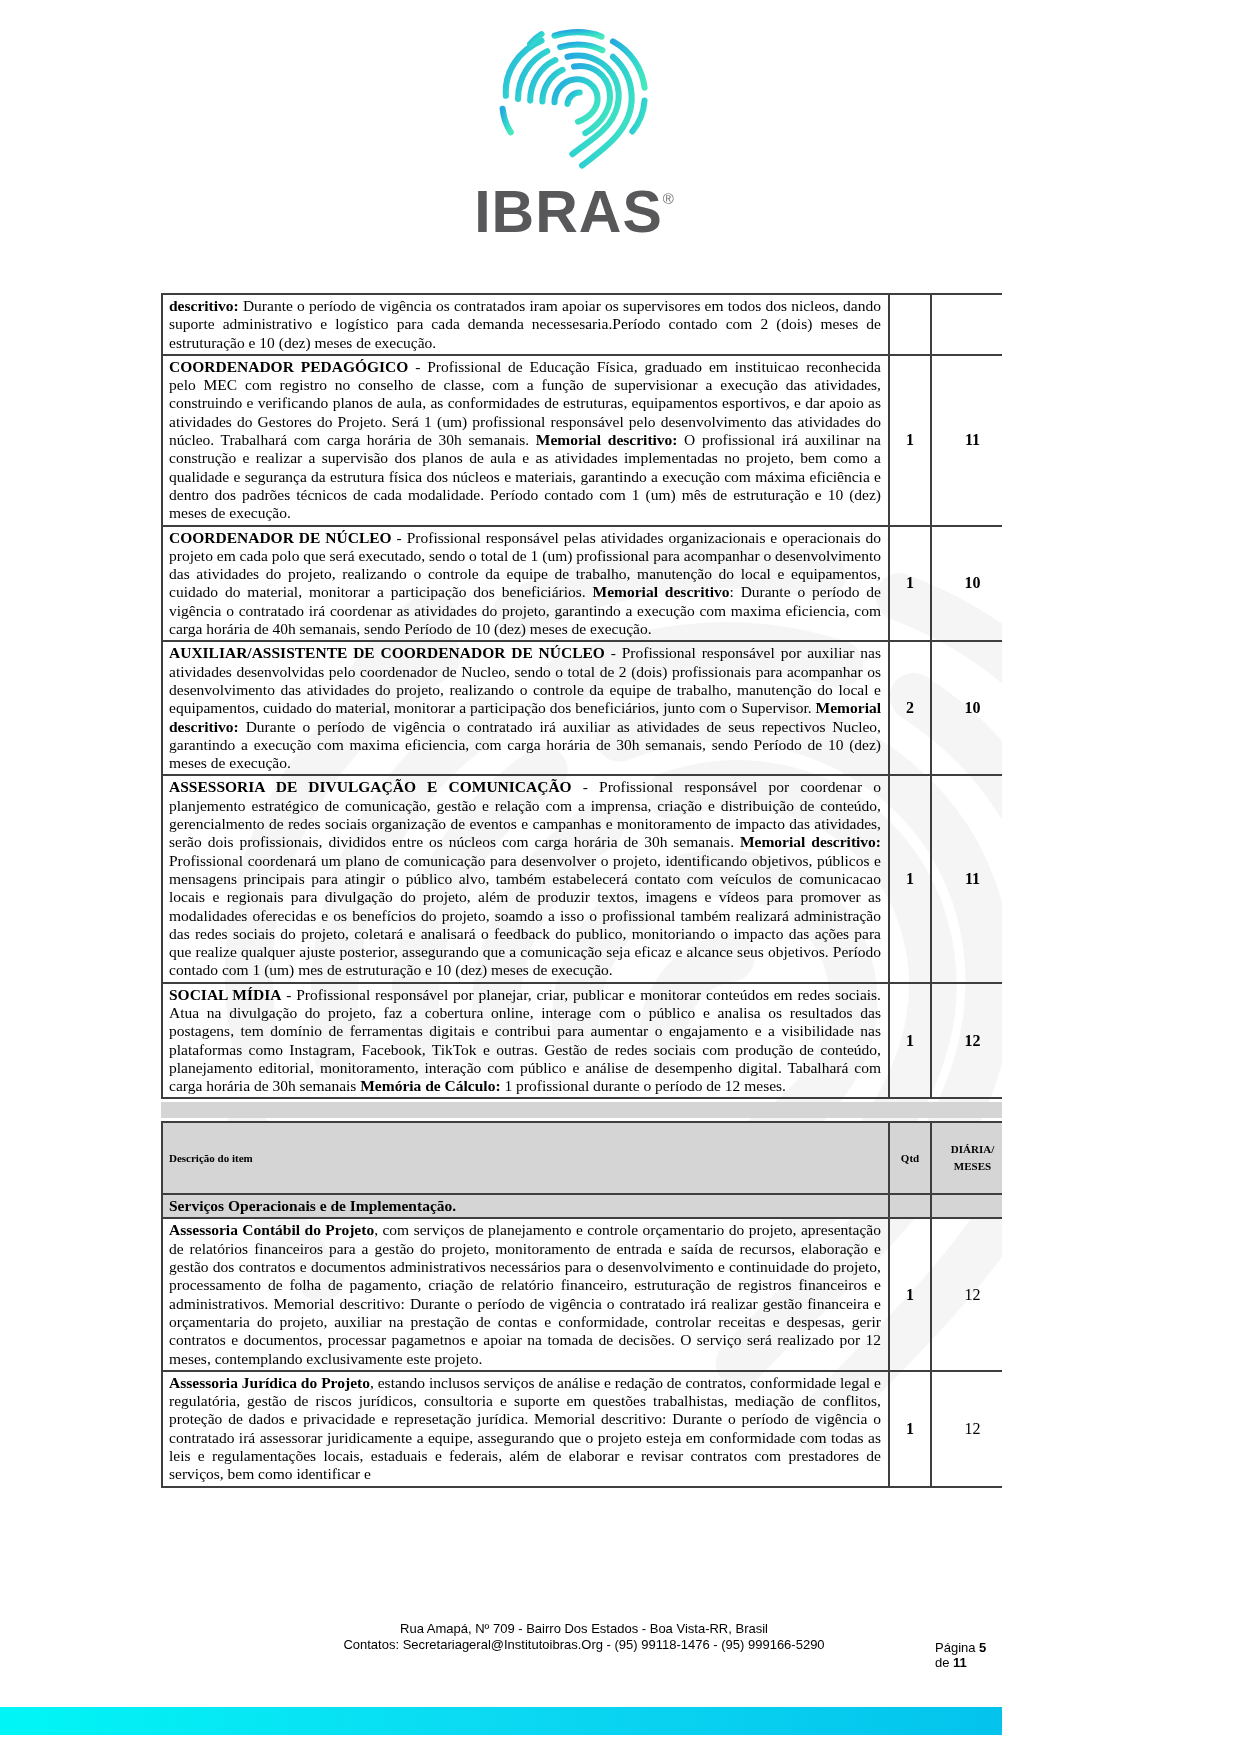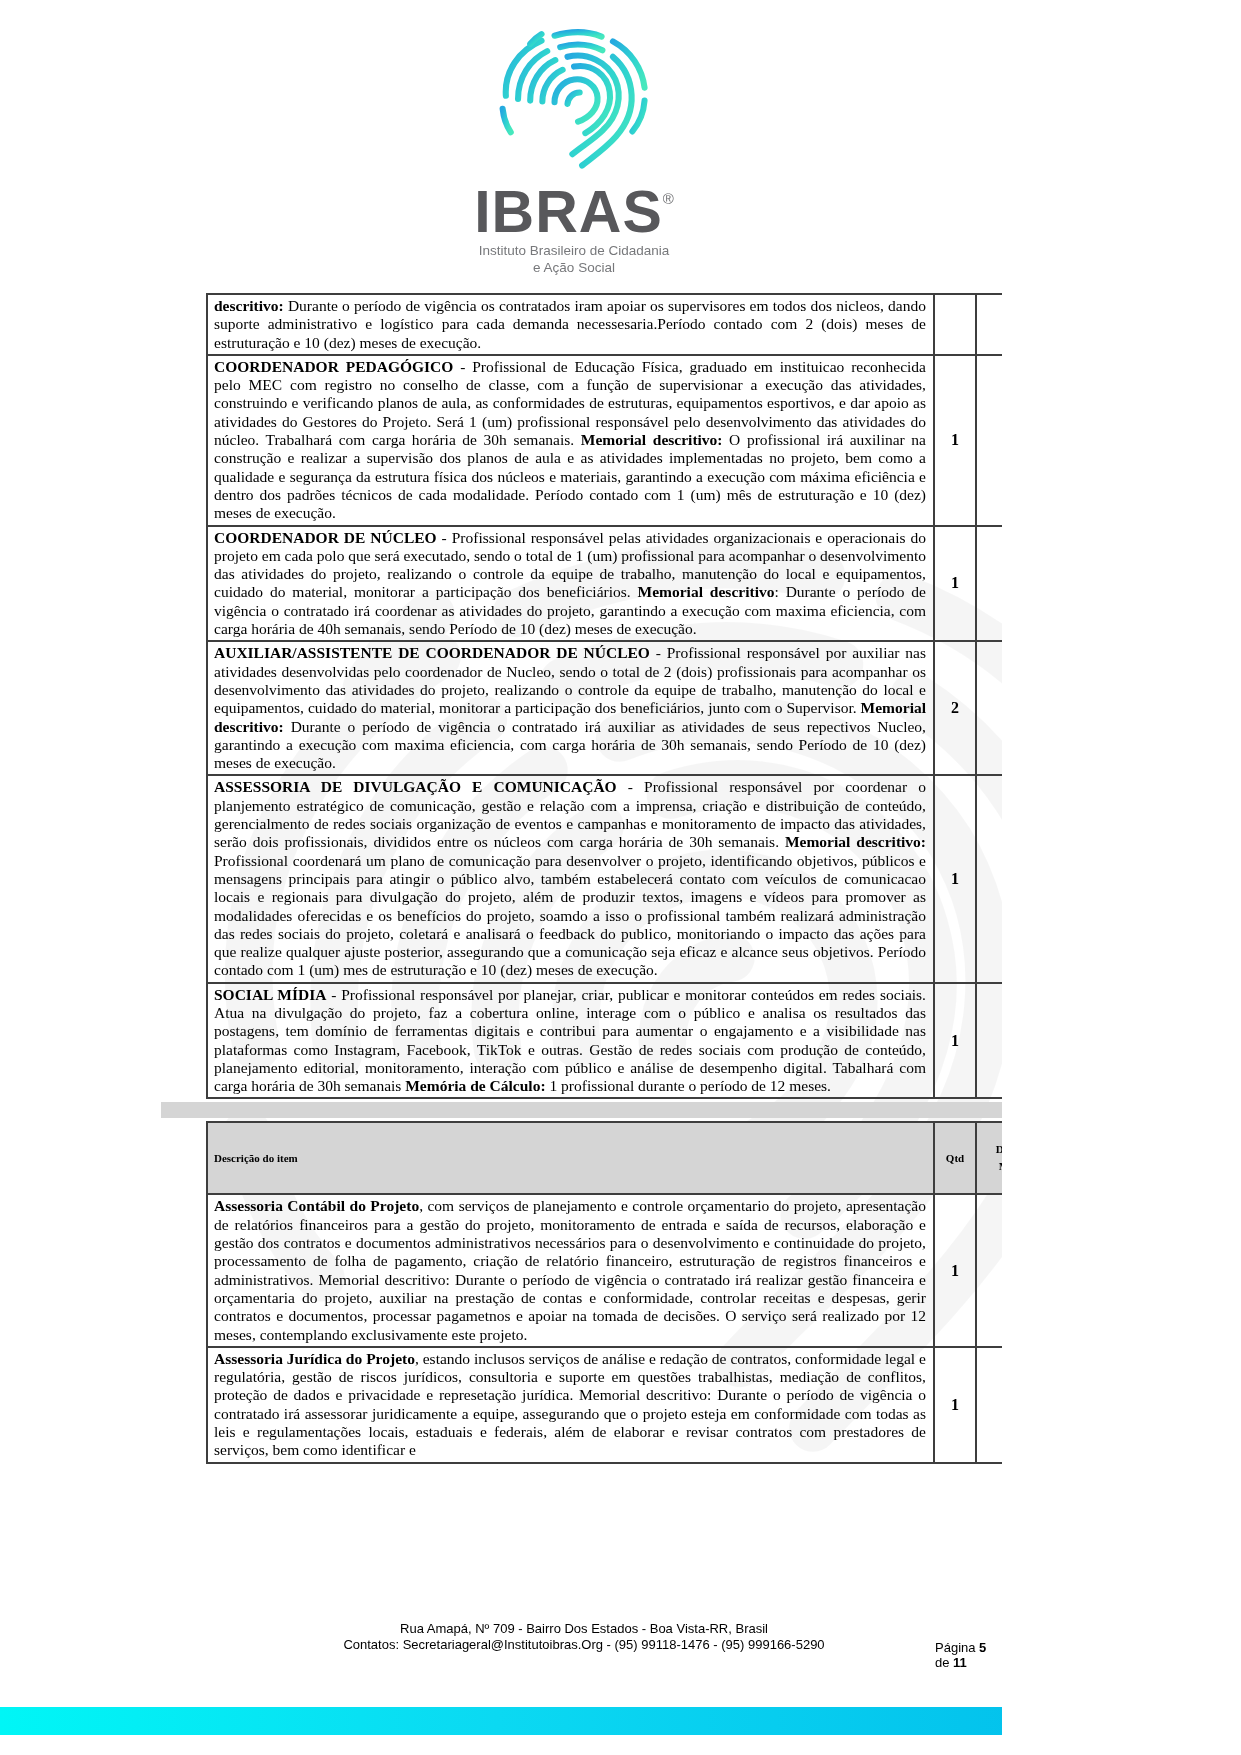--- a/index.html
+++ b/index.html
@@ -12,21 +12,21 @@
   .brand{font-family:"Liberation Sans",sans-serif;font-weight:bold;font-size:59px;line-height:50px;
          color:#58585b;letter-spacing:1px;margin-top:2px;}
   .brand .reg{font-size:15px;font-weight:normal;vertical-align:28px;color:#6d6e71;letter-spacing:0;}
   .subtitle{font-family:"Liberation Sans",sans-serif;font-size:13.5px;line-height:17px;color:#77787b;margin-top:5px;}
 
   
   .watermark{position:absolute;left:170px;top:370px;width:1060px;height:1270px;opacity:0.05;pointer-events:none;}
 
   
   .content{position:absolute;left:161px;top:293px;width:908px;}
-  table.doc{border-collapse:collapse;table-layout:fixed;width:904px;margin-left:45px;}
+  table.doc{border-collapse:collapse;table-layout:fixed;width:904px;}
   table.doc td{border:2px solid #3e3e3e;}
   td.desc{padding:2px 7px 2px 6px;text-align:justify;font-size:15.5px;line-height:18.3px;vertical-align:top;}
   td.num{text-align:center;font-weight:bold;font-size:16px;vertical-align:middle;font-family:"Liberation Serif",serif;}
   td.num-reg{font-weight:normal;}
   .band{height:16px;background:#d5d5d5;margin:3px 0;width:904px;}
   td.hdr{background:#d5d5d5;font-weight:bold;font-size:11px;vertical-align:middle;}
   td.hdr-desc{text-align:left;padding:9px 6px;}
   td.hdr-c{text-align:center;padding:18px 0;}
   .hdr-two{line-height:17px;}
   td.section{background:#d5d5d5;font-weight:bold;font-size:15.5px;padding:2px 6px;}
@@ -74,24 +74,20 @@
 
   <svg class="watermark" viewBox="0 0 200 180" preserveAspectRatio="xMidYMid meet">
     <use href="#fpmark" stroke="#555555" stroke-width="9" transform="rotate(-8 100 90)"></use>
   </svg>
 
   <div class="logo-block">
     <svg class="logo-mark" viewBox="0 0 200 180">
       <use href="#fpmark" stroke="url(#tealgrad)" stroke-width="7.5"></use>
     </svg>
     <div class="brand"><span>IBRAS</span><span class="reg">®</span></div>
-    <div class="subtitle">
-      <div>Instituto Brasileiro de Cidadania</div>
-      <div>e Ação Social</div>
-    </div>
   </div>
 
   <div class="content">
 
     <table class="doc">
       <colgroup>
           <col style="width:727px">
           <col style="width:42px">
           <col style="width:83px">
           <col style="width:52px">
@@ -149,20 +145,26 @@
         <tr>
           <td class="hdr hdr-desc">Descrição do item</td>
           <td class="hdr hdr-c">Qtd</td>
           <td class="hdr hdr-c">
             <div class="hdr-two">DIÁRIA/</div>
             <div class="hdr-two">MESES</div>
           </td>
           <td class="hdr hdr-c">Qtd</td>
         </tr>
         <tr>
+          <td class="section">Serviços Operacionais e de Implementação.</td>
+          <td class="section-empty"></td>
+          <td class="section-empty"></td>
+          <td class="section-empty"></td>
+        </tr>
+        <tr>
           <td class="desc"><b>Assessoria Contábil do Projeto</b>, com serviços de planejamento e controle orçamentario do projeto, apresentação de relatórios financeiros para a gestão do projeto, monitoramento de entrada e saída de recursos, elaboração e gestão dos contratos e documentos administrativos necessários para o desenvolvimento e continuidade do projeto, processamento de folha de pagamento, criação de relatório financeiro, estruturação de registros financeiros e administrativos. Memorial descritivo: Durante o período de vigência o contratado irá realizar gestão financeira e orçamentaria do projeto, auxiliar na prestação de contas e conformidade, controlar receitas e despesas, gerir contratos e documentos, processar pagametnos e apoiar na tomada de decisões. O serviço será realizado por 12 meses, contemplando exclusivamente este projeto.</td>
           <td class="num">1</td>
           <td class="num num-reg">12</td>
           <td class="num">12</td>
         </tr>
         <tr>
           <td class="desc"><b>Assessoria Jurídica do Projeto</b>, estando inclusos serviços de análise e redação de contratos, conformidade legal e regulatória, gestão de riscos jurídicos, consultoria e suporte em questões trabalhistas, mediação de conflitos, proteção de dados e privacidade e represetação jurídica. Memorial descritivo: Durante o período de vigência o contratado irá assessorar juridicamente a equipe, assegurando que o projeto esteja em conformidade com todas as leis e regulamentações locais, estaduais e federais, além de elaborar e revisar contratos com prestadores de serviços, bem como identificar e</td>
           <td class="num">1</td>
           <td class="num num-reg">12</td>
           <td class="num">12</td>

